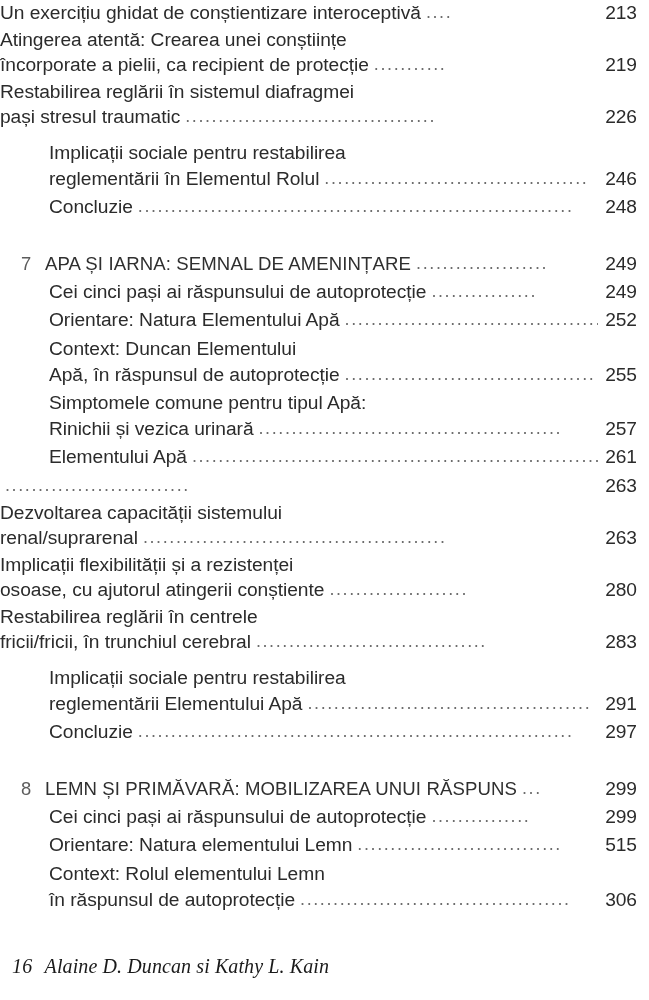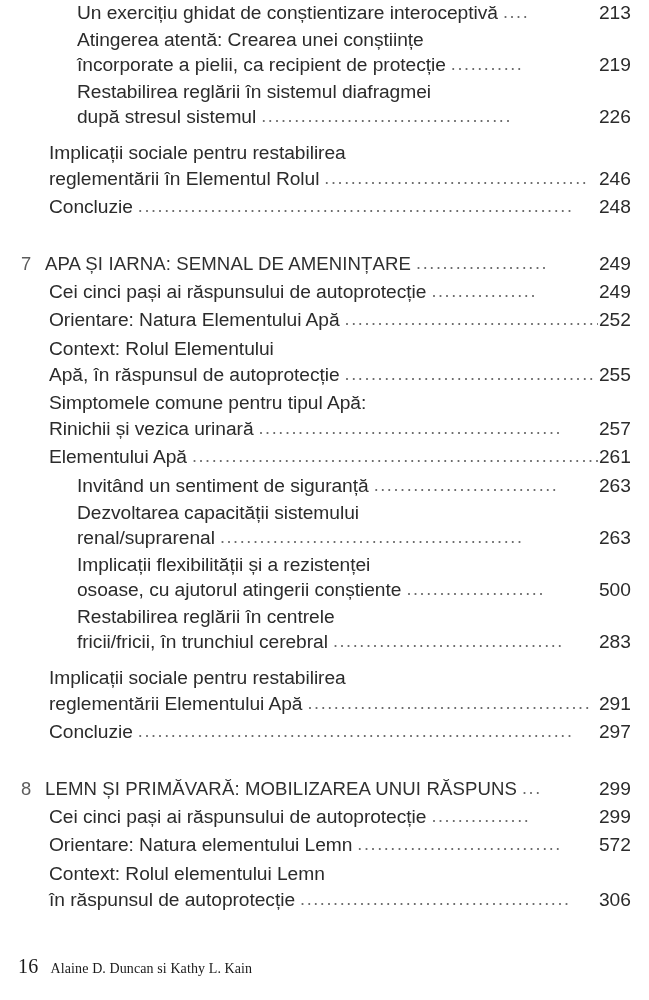--- a/index.html
+++ b/index.html
@@ -57,64 +57,65 @@
     white-space: nowrap;
     margin: 0 1px 0 5px;
     color: #6d6d6d;
     font-size: 18px;
     letter-spacing: 1.6px;
     position: relative;
     top: -1px;
   }
   .entry .pageno {
     flex: 0 0 auto;
-    text-align: left;
+    text-align: right;
     min-width: 38px;
     padding-right: 12px;
     color: #2b2b2b;
     font-size: 19.2px;
   }
 
   
   .entry.chapter {
     font-size: 18.6px;
     line-height: 26px;
     color: #2f2f2f;
   }
   .entry.chapter .label { letter-spacing: 0.1px; text-align: center; }
 
   
   .entry.lvl1 .label,
   .entry.lvl1 .cont { margin-left: 4px; }
   .lvl1 { padding-left: 45px; }
   
-  .lvl2 { padding-left: 77px; }
+  .lvl2 { }
 
   .group-gap { height: 9px; }
   .chapter-gap { height: 30px; }
   .small-gap { height: 2px; }
 
   
   .footer {
     position: absolute;
-    left: 18px;
+    left: 12px;
     bottom: 22px;
     font-family: "Liberation Serif", serif;
     font-size: 19px;
     color: #1a1a1a;
     display: flex;
     align-items: baseline;
+    font-style: italic;
   }
   .footer .fnum {
     font-size: 20px;
     margin-right: 12px;
     letter-spacing: 0.3px;
   }
   .footer .fname {
-    font-size: 14px;
+    font-size: 20px;
     letter-spacing: 0.1px;
     text-align: center;
   }
 </style>
 </head>
 <body>
 
 <div class="page">
 
   <div class="toc" id="toc-root">
@@ -128,21 +129,21 @@
       </div>
       <div class="entry lvl2">
         <span class="label">încorporate a pielii, ca recipient de protecție</span>
         <span class="leader">...........</span>
         <span class="pageno">219</span>
       </div>
       <div class="entry lvl2">
         <span class="label">Restabilirea reglării în sistemul diafragmei</span>
       </div>
       <div class="entry lvl2">
-        <span class="label">după stresul sistemul</span>
+        <span class="label">pași stresul traumatic</span>
         <span class="leader">......................................</span>
         <span class="pageno">226</span>
       </div>
       <div class="group-gap"></div>
       <div class="entry lvl1">
         <span class="label">Implicații sociale pentru restabilirea</span>
       </div>
       <div class="entry lvl1">
         <span class="label">reglementării în Elementul Rolul</span>
         <span class="leader">........................................</span>
@@ -168,21 +169,21 @@
         <span class="pageno">249</span>
       </div>
       <div class="small-gap"></div>
       <div class="entry lvl1">
         <span class="label">Orientare: Natura Elementului Apă</span>
         <span class="leader">.......................................</span>
         <span class="pageno">252</span>
       </div>
       <div class="small-gap"></div>
       <div class="entry lvl1">
-        <span class="label">Context: Rolul Elementului</span>
+        <span class="label">Context: Duncan Elementului</span>
       </div>
       <div class="entry lvl1">
         <span class="label">Apă, în răspunsul de autoprotecție</span>
         <span class="leader">......................................</span>
         <span class="pageno">255</span>
       </div>
       <div class="small-gap"></div>
       <div class="entry lvl1">
         <span class="label">Simptomele comune pentru tipul Apă:</span>
       </div>
@@ -192,39 +193,38 @@
         <span class="pageno">257</span>
       </div>
       <div class="small-gap"></div>
       <div class="entry lvl1">
         <span class="label">Elementului Apă</span>
         <span class="leader">...............................................................</span>
         <span class="pageno">261</span>
       </div>
       <div class="small-gap"></div>
       <div class="entry lvl2">
-        <span class="label">Invitând un sentiment de siguranță</span>
         <span class="leader">............................</span>
         <span class="pageno">263</span>
       </div>
       <div class="entry lvl2">
         <span class="label">Dezvoltarea capacității sistemului</span>
       </div>
       <div class="entry lvl2">
         <span class="label">renal/suprarenal</span>
         <span class="leader">..............................................</span>
         <span class="pageno">263</span>
       </div>
       <div class="entry lvl2">
         <span class="label">Implicații flexibilității și a rezistenței</span>
       </div>
       <div class="entry lvl2">
         <span class="label">osoase, cu ajutorul atingerii conștiente</span>
         <span class="leader">.....................</span>
-        <span class="pageno">500</span>
+        <span class="pageno">280</span>
       </div>
       <div class="entry lvl2">
         <span class="label">Restabilirea reglării în centrele</span>
       </div>
       <div class="entry lvl2">
         <span class="label">fricii/fricii, în trunchiul cerebral</span>
         <span class="leader">...................................</span>
         <span class="pageno">283</span>
       </div>
       <div class="group-gap"></div>
@@ -252,21 +252,21 @@
       <div class="small-gap"></div>
       <div class="entry lvl1">
         <span class="label">Cei cinci pași ai răspunsului de autoprotecție</span>
         <span class="leader">...............</span>
         <span class="pageno">299</span>
       </div>
       <div class="small-gap"></div>
       <div class="entry lvl1">
         <span class="label">Orientare: Natura elementului Lemn</span>
         <span class="leader">...............................</span>
-        <span class="pageno">572</span>
+        <span class="pageno">515</span>
       </div>
       <div class="small-gap"></div>
       <div class="entry lvl1">
         <span class="label">Context: Rolul elementului Lemn</span>
       </div>
       <div class="entry lvl1">
         <span class="label">în răspunsul de autoprotecție</span>
         <span class="leader">.........................................</span>
         <span class="pageno">306</span>
       </div>

